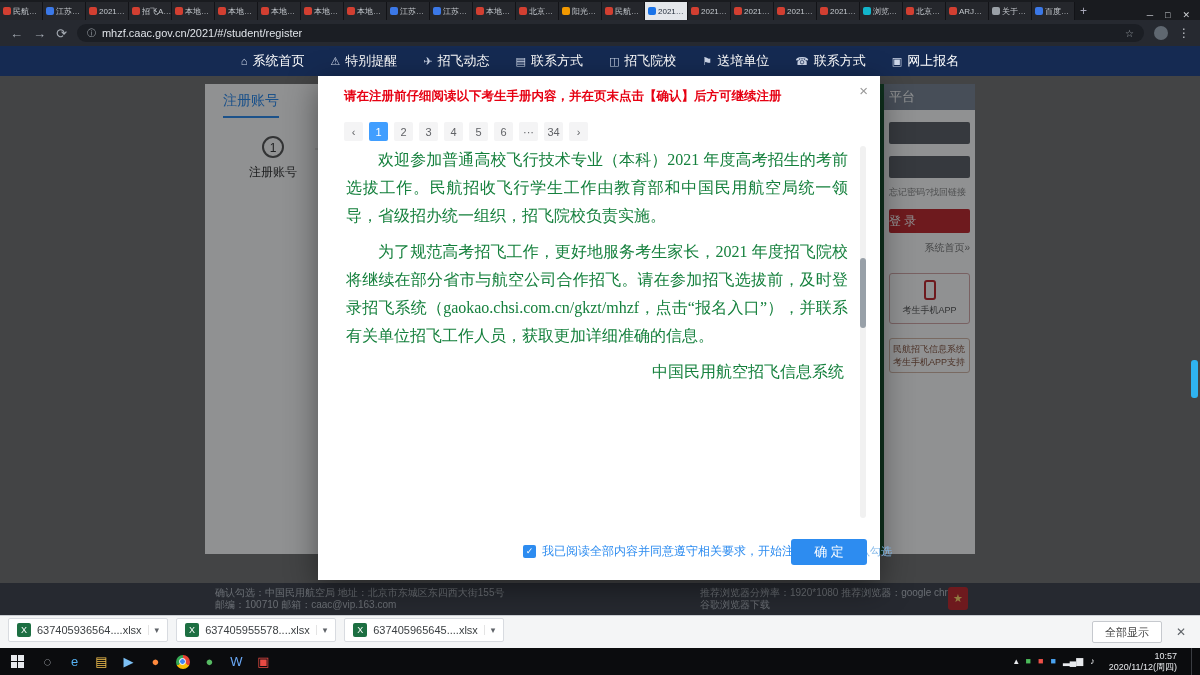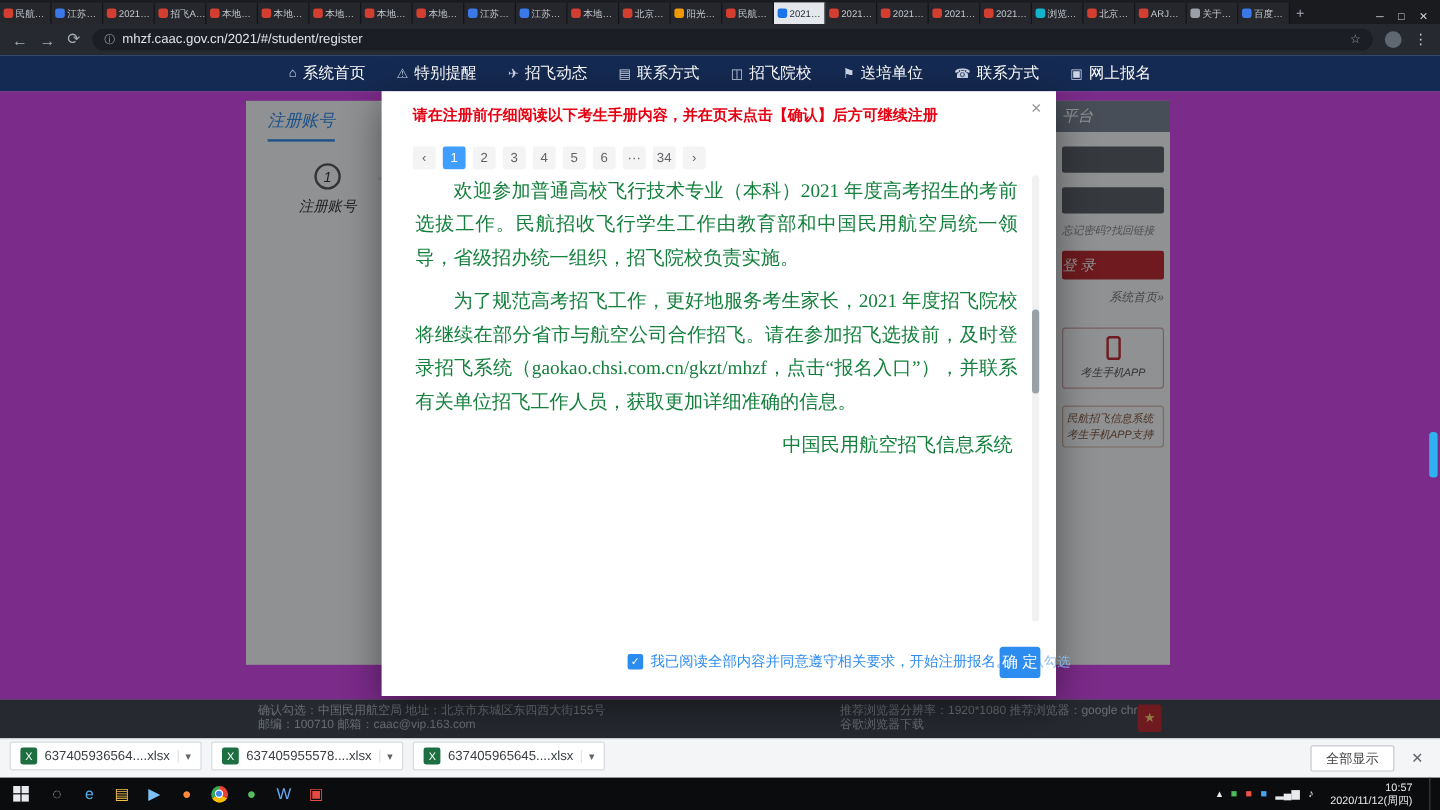--- a/index.html
+++ b/index.html
@@ -32,31 +32,31 @@
   .avatar{width:14px;height:14px;border-radius:50%;background:#5f6770;}
   .menudots{color:#c0c4c9;font-size:12px;cursor:pointer;}
 
   
   .sitenav{position:absolute;top:46px;left:0;width:100%;height:30px;background:#152a52;
            display:flex;align-items:center;justify-content:center;gap:26px;z-index:2;}
   .snav-item{display:flex;align-items:center;gap:5px;color:#fff;font-size:13px;cursor:pointer;}
   .snav-icon{font-size:11px;color:#cdd6e8;}
 
   
-  .page{position:absolute;top:76px;left:0;width:100%;height:507px;background:#d946ef;font-style:italic;}
+  .page{position:absolute;top:76px;left:0;width:100%;height:507px;background:#737373;}
   .regcard{position:absolute;left:205px;top:8px;width:770px;height:470px;background:#fff;}
   .regtab{position:absolute;left:18px;top:8px;color:#2d8cf0;font-size:14px;padding-bottom:6px;
           border-bottom:2px solid #2d8cf0;cursor:pointer;}
   .step{position:absolute;left:28px;top:52px;width:80px;text-align:center;}
   .step-circle{width:22px;height:22px;border:2px solid #555;border-radius:50%;margin:0 auto;
                font-size:12px;line-height:20px;color:#333;}
   .step-label{font-size:12px;color:#333;margin-top:6px;}
   .step-line{position:absolute;left:110px;top:64px;width:540px;height:2px;background:#e5e5e5;}
 
-  .loginpanel{position:absolute;right:0;top:0;width:96px;height:470px;border-left:1px solid #14532d;}
+  .loginpanel{position:absolute;right:0;top:0;width:96px;height:470px;border-left:5px solid #14532d;}
   .lp-title{height:26px;background:#7a8696;color:#fff;font-size:13px;line-height:26px;padding-left:5px;}
   .lp-input{margin:12px 5px 0;height:22px;background:#5c6066;border-radius:2px;cursor:text;}
   .lp-forgot{font-size:9px;color:#888;margin:8px 5px 0;}
   .lp-btn{margin:10px 5px 0;height:24px;background:#c1272d;color:#fff;font-size:12px;
           padding-right:6px;line-height:24px;border-radius:2px;cursor:pointer;}
   .lp-reg{font-size:10px;color:#777;text-align:right;margin:8px 5px 0;cursor:pointer;}
   .lp-app{margin:18px 5px 0;border:1px solid #d5a8a8;border-radius:3px;padding:6px 2px;text-align:center;}
   .lp-phone{width:12px;height:20px;border:2px solid #c1272d;border-radius:3px;margin:0 auto 4px;}
   .lp-applabel{font-size:9px;color:#555;text-align:center;}
   .lp-note{margin:14px 5px 0;border:1px solid #d5b8a8;border-radius:3px;font-size:9px;color:#84543f;
@@ -80,21 +80,21 @@
   .modal-body p{margin:0 0 8px;text-indent:2em;}
   .modal-body p.sig{text-align:right;text-indent:0;padding-right:4px;}
   .mscroll{position:absolute;right:14px;top:70px;bottom:62px;width:6px;background:#f1f1f1;border-radius:3px;}
   .mthumb{position:absolute;left:0;top:30%;width:6px;height:70px;background:#98a0a8;border-radius:3px;cursor:grab;}
   .modal-footer{position:absolute;left:205px;right:72px;bottom:16px;height:26px;display:flex;
                 align-items:center;gap:6px;}
   .chk{width:13px;height:13px;background:#2d8cf0;border-radius:2px;color:#fff;font-size:9px;
        display:flex;align-items:center;justify-content:center;cursor:pointer;flex:0 0 auto;}
   .agree{color:#2d8cf0;font-size:12px;white-space:nowrap;}
   .agreehint{color:#7fb6e8;font-size:11px;white-space:nowrap;}
-  .confirmbtn{position:absolute;right:13px;bottom:15px;width:34px;height:26px;background:#2d8cf0;color:#fff;
+  .confirmbtn{position:absolute;right:13px;bottom:15px;width:76px;height:26px;background:#2d8cf0;color:#fff;
               font-size:13px;display:flex;align-items:center;justify-content:center;border-radius:3px;cursor:pointer;}
 
   
   .sitefooter{position:absolute;left:0;top:583px;width:100%;height:32px;background:#3e434d;
               color:#b8bdc6;font-size:10px;z-index:1;}
   .fl{position:absolute;left:215px;top:4px;line-height:12px;}
   .fr{position:absolute;left:700px;top:4px;line-height:12px;}
   .badge{position:absolute;left:948px;top:4px;width:20px;height:23px;background:#c1272d;border-radius:3px;
          color:#ffd86b;font-size:11px;display:flex;align-items:center;justify-content:center;}
 

